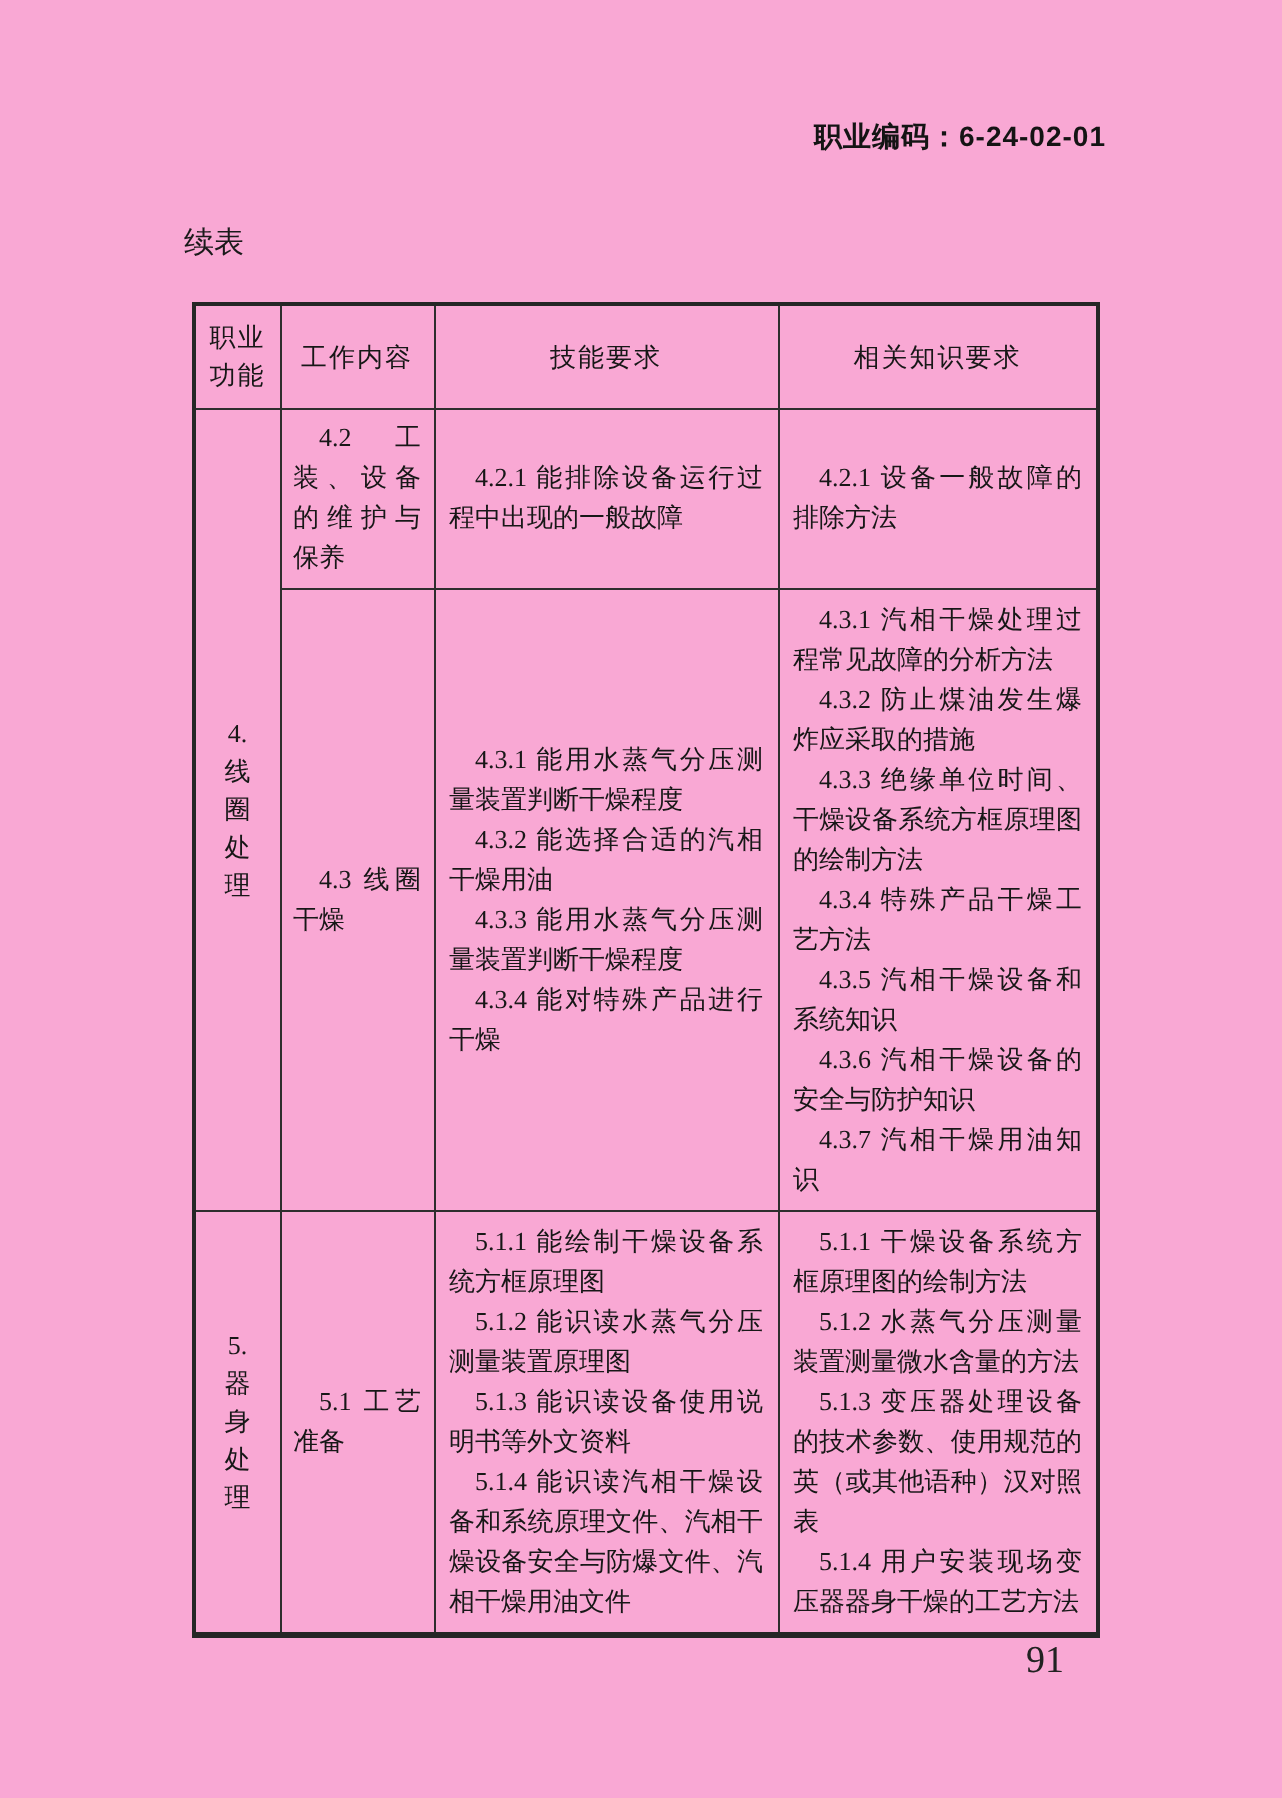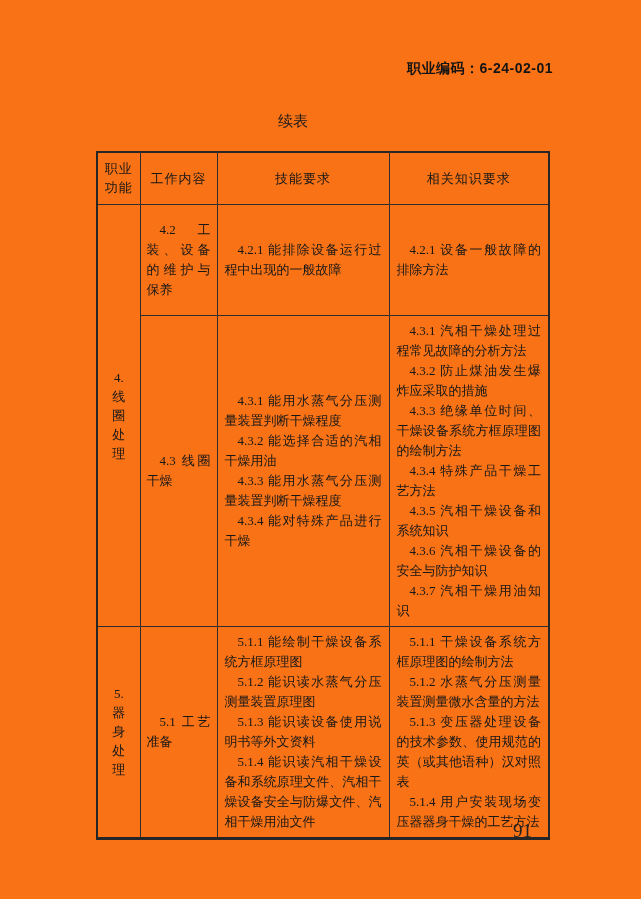--- a/index.html
+++ b/index.html
@@ -3,37 +3,37 @@
 <meta charset="utf-8">
 <style>
   * { margin: 0; padding: 0; box-sizing: border-box; }
   html, body { background: #ffffff; }
   body {
     width: 641px; height: 899px;
     position: relative;
     font-family: "Liberation Serif", "DejaVu Serif", serif;
     color: #1c1c1c;
   }
-  .page { position: absolute; inset: 0; background: #f97316; }
+  .page { position: absolute; inset: 0; background: #f9a8d4; }
 
   .doc-code {
     position: absolute;
     top: 60px; left: 96px; width: 457px;
     text-align: right;
     font-family: "Liberation Sans", "DejaVu Sans", sans-serif;
     font-weight: bold;
     font-size: 14px;
     letter-spacing: 0.5px;
     color: #141414;
   }
 
   .continued-label {
     position: absolute;
-    top: 112px; left: 81px; width: 452px;
-    text-align: center;
+    top: 112px; left: 92px; width: 452px;
+    text-align: left;
     padding-right: 28px;
     font-size: 15px;
     color: #1a1a1a;
   }
 
   .std-table {
     position: absolute;
     top: 151px; left: 96px;
     width: 452px;
     border-collapse: collapse;
@@ -66,21 +66,21 @@
   }
   td.func-cell .v-text {
     display: inline-block;
     white-space: pre-line;
     line-height: 19px;
     font-size: 13px;
   }
 
   td.task-cell {
     vertical-align: middle;
-    padding: 15px 6px;
+    padding: 4px 6px;
   }
   td.task-cell p {
     text-indent: 1em;
     text-align: justify;
     line-height: 20px;
   }
 
   td.req-cell {
     vertical-align: middle;
     padding: 5px 7px;

